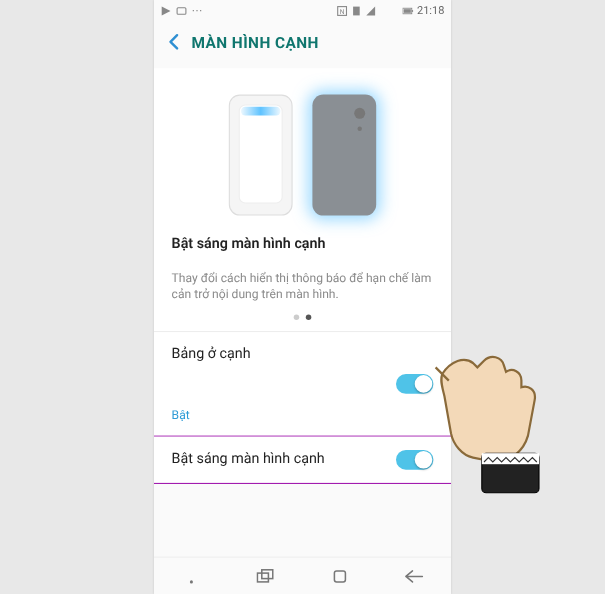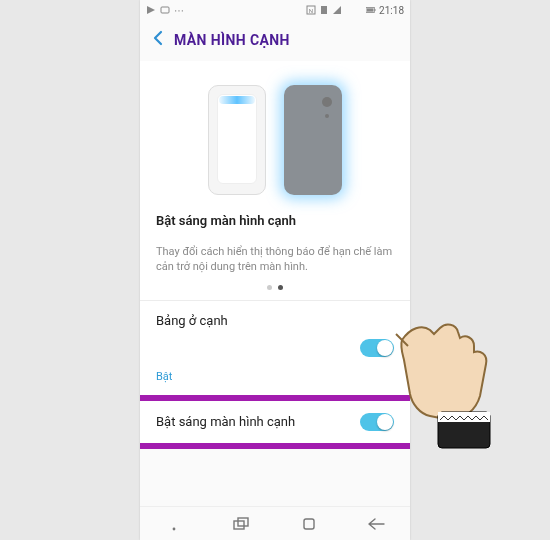--- a/index.html
+++ b/index.html
@@ -35,21 +35,21 @@
   .header {
     display: flex;
     align-items: center;
     gap: 10px;
     padding: 10px 12px 12px 12px;
     background: #fafafa;
   }
   .back-chevron { color:#2e8fd2; font-size:18px; line-height:1; }
   .header-title {
     font-size: 14px; font-weight: 700; letter-spacing: 0.4px;
-    color: #4c1d95;
+    color: #0f766e;
   }
   .hero {
     background: #fff;
     padding: 14px 16px 10px 16px;
     border-bottom: 1px solid #ececec;
   }
   .hero-stage {
     height: 130px;
     display:flex; justify-content:center; align-items:center; gap:18px;
     position:relative;
@@ -78,21 +78,21 @@
     content:""; position:absolute; right:10px; top:12px; width:10px; height:10px;
     background:#777; border-radius:50%; box-shadow: 0 14px 0 -3px #777;
   }
   .hero-title { font-size:13px; font-weight:600; color:#222; margin-top:8px; }
   .hero-desc { font-size:11px; color:#8a8a8a; line-height:1.4; margin-top:16px; }
   .dots { display:flex; gap:6px; justify-content:center; margin-top:10px; }
   .dot { width:5px; height:5px; border-radius:50%; background:#ccc; }
   .dot.active { background:#555; }
   .row {
     background:#fff; padding:12px 16px;
-    border-bottom:6px solid #a21caf;
+    border-bottom:1px solid #a21caf;
     display:flex; align-items:center; justify-content:space-between;
     cursor:pointer;
   }
   .row-text { display:flex; flex-direction:column; gap:2px; }
   .row-label { font-size:13px; color:#222; }
   .row-sub { font-size:11px; color:#2e9bd6;margin-top:40px; }
   .toggle {
     width:34px; height:18px; border-radius:10px; position:relative;
     background:#4fc3e8;
   }

